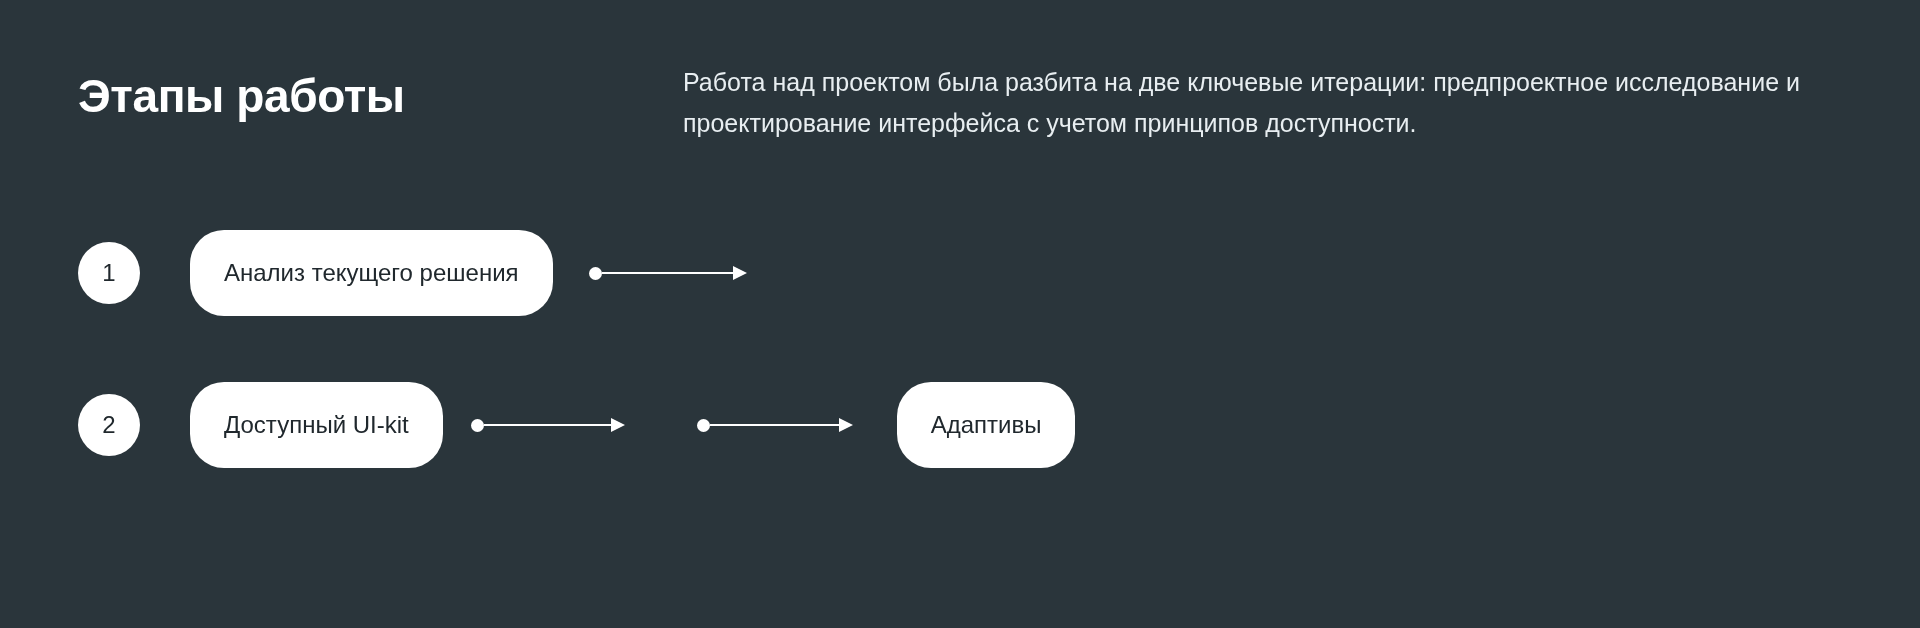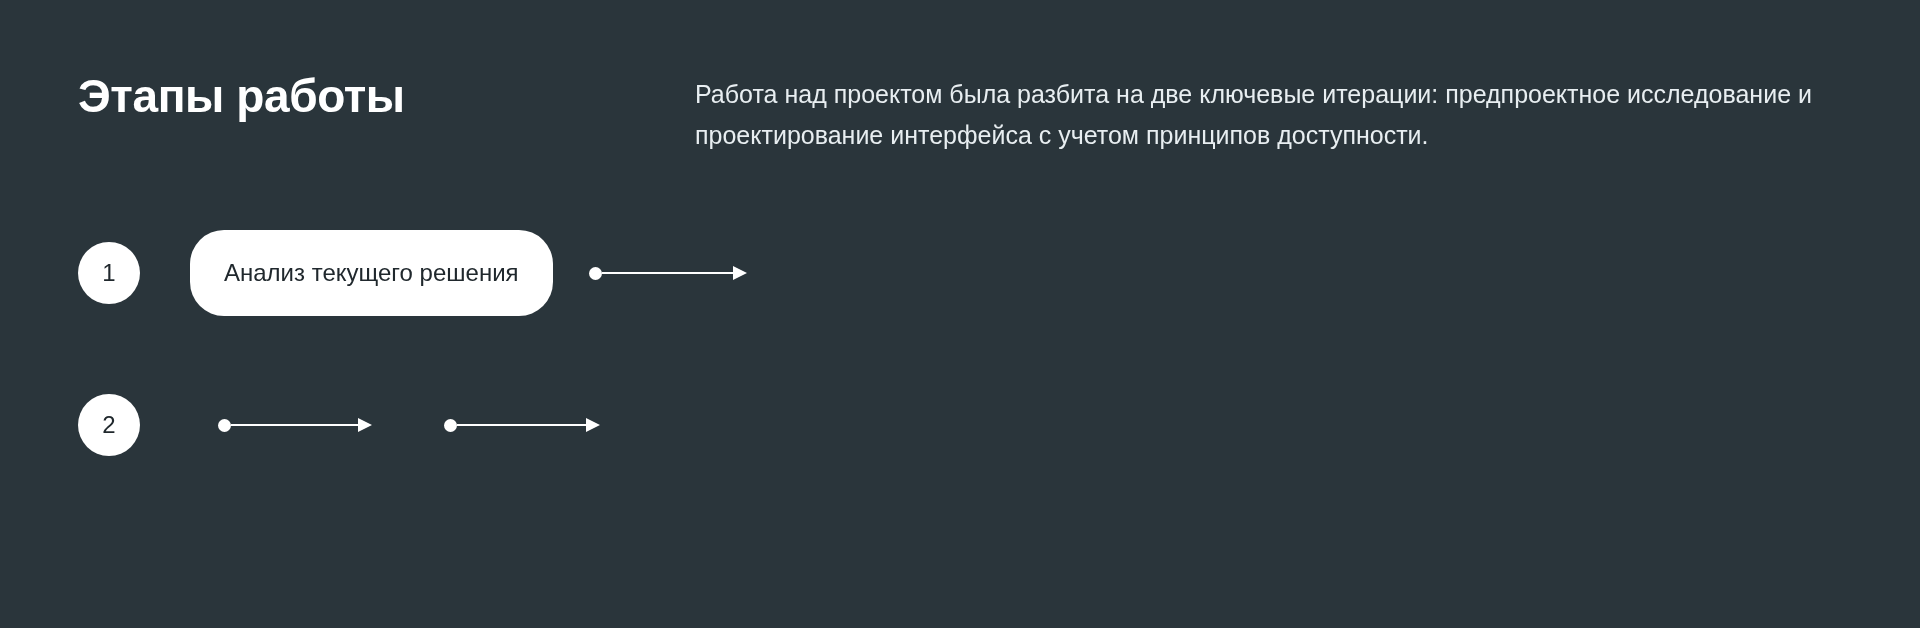--- a/index.html
+++ b/index.html
@@ -39,21 +39,21 @@
     width: 605px;
     flex: 0 0 605px;
     margin: 0;
     padding-top: 6px;
   }
   .section-desc {
     font-size: 25px;
     line-height: 41px;
     color: #e8eef1;
     max-width: 1150px;
-    margin: 12px;
+    margin: 0;
     font-weight: normal;
   }
 
   
   .flow {
     position: absolute;
     left: 78px;
     top: 240px;
     width: 1790px;
   }
@@ -154,30 +154,32 @@
         <span class="dot"></span>
         <span class="line"></span>
         <span class="head"></span>
       </div>
 
     </div>
 
     <div class="flow-row row-2">
       <div class="step-badge">2</div>
 
+      <div class="pill">Доступный UI-kit</div>
 
       <div class="connector conn-b">
         <span class="dot"></span>
         <span class="line"></span>
         <span class="head"></span>
       </div>
 
 
       <div class="connector conn-c">
         <span class="dot"></span>
         <span class="line"></span>
         <span class="head"></span>
       </div>
 
+      <div class="pill">Адаптивы</div>
     </div>
 
   </div>
 </div>
 
 </body></html>

